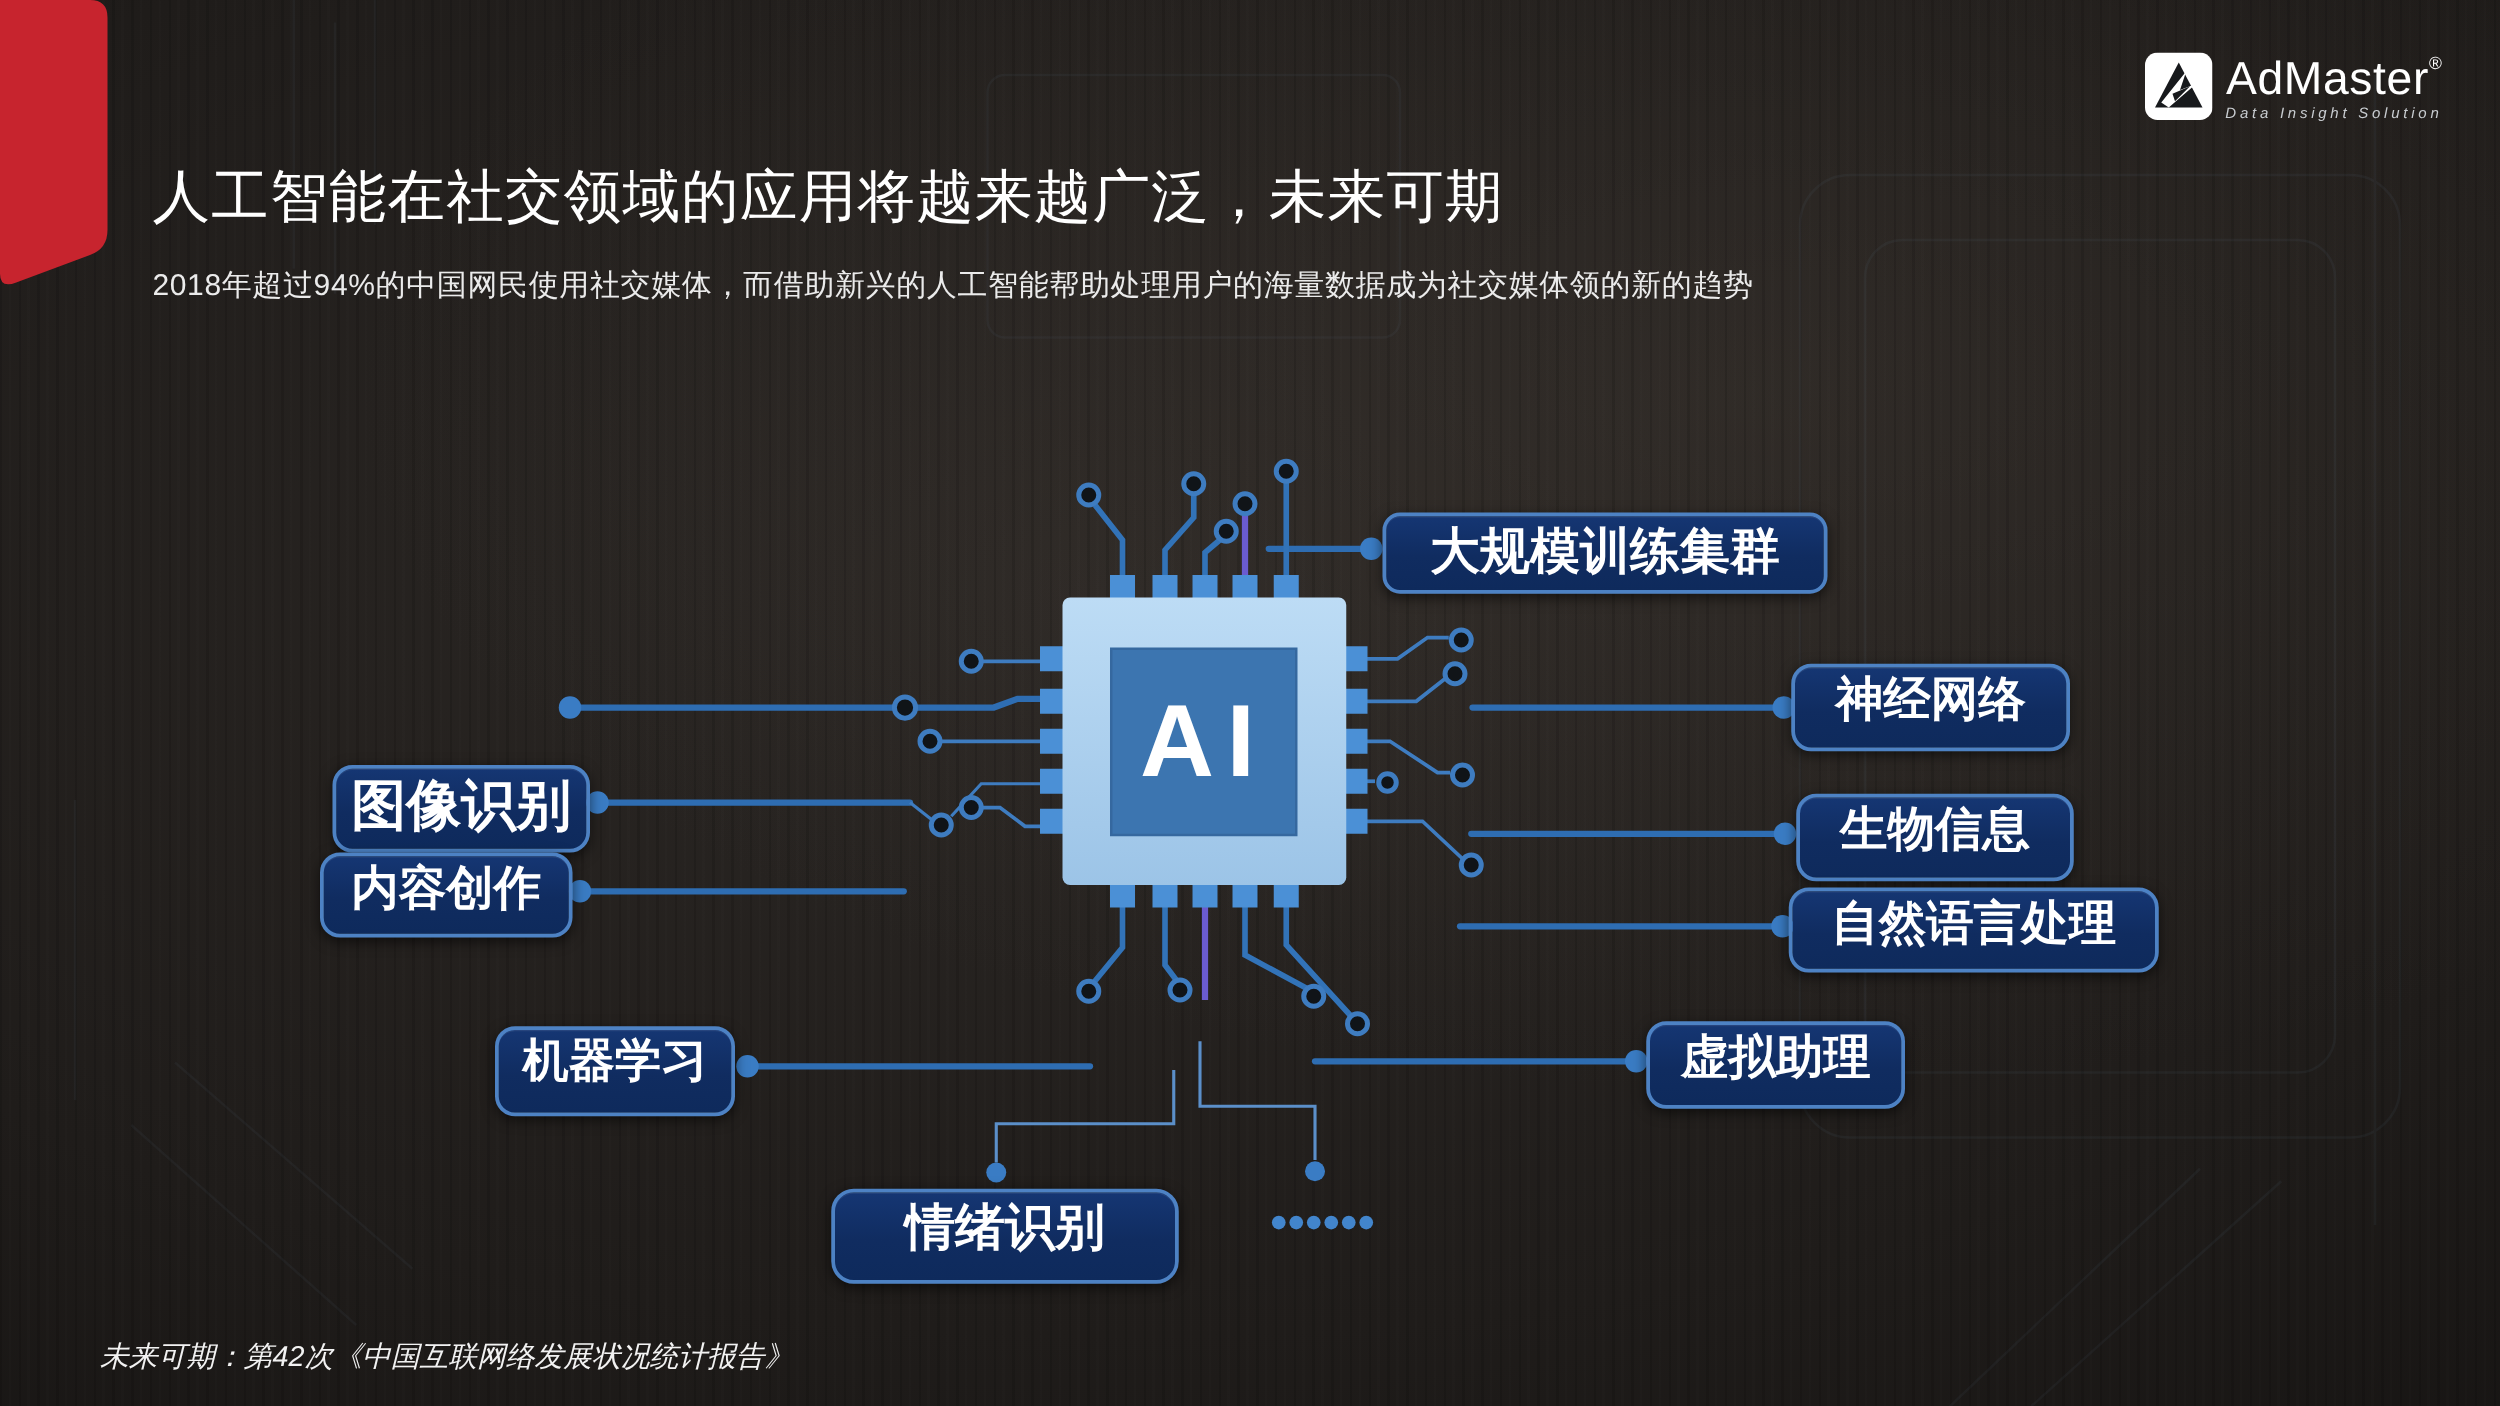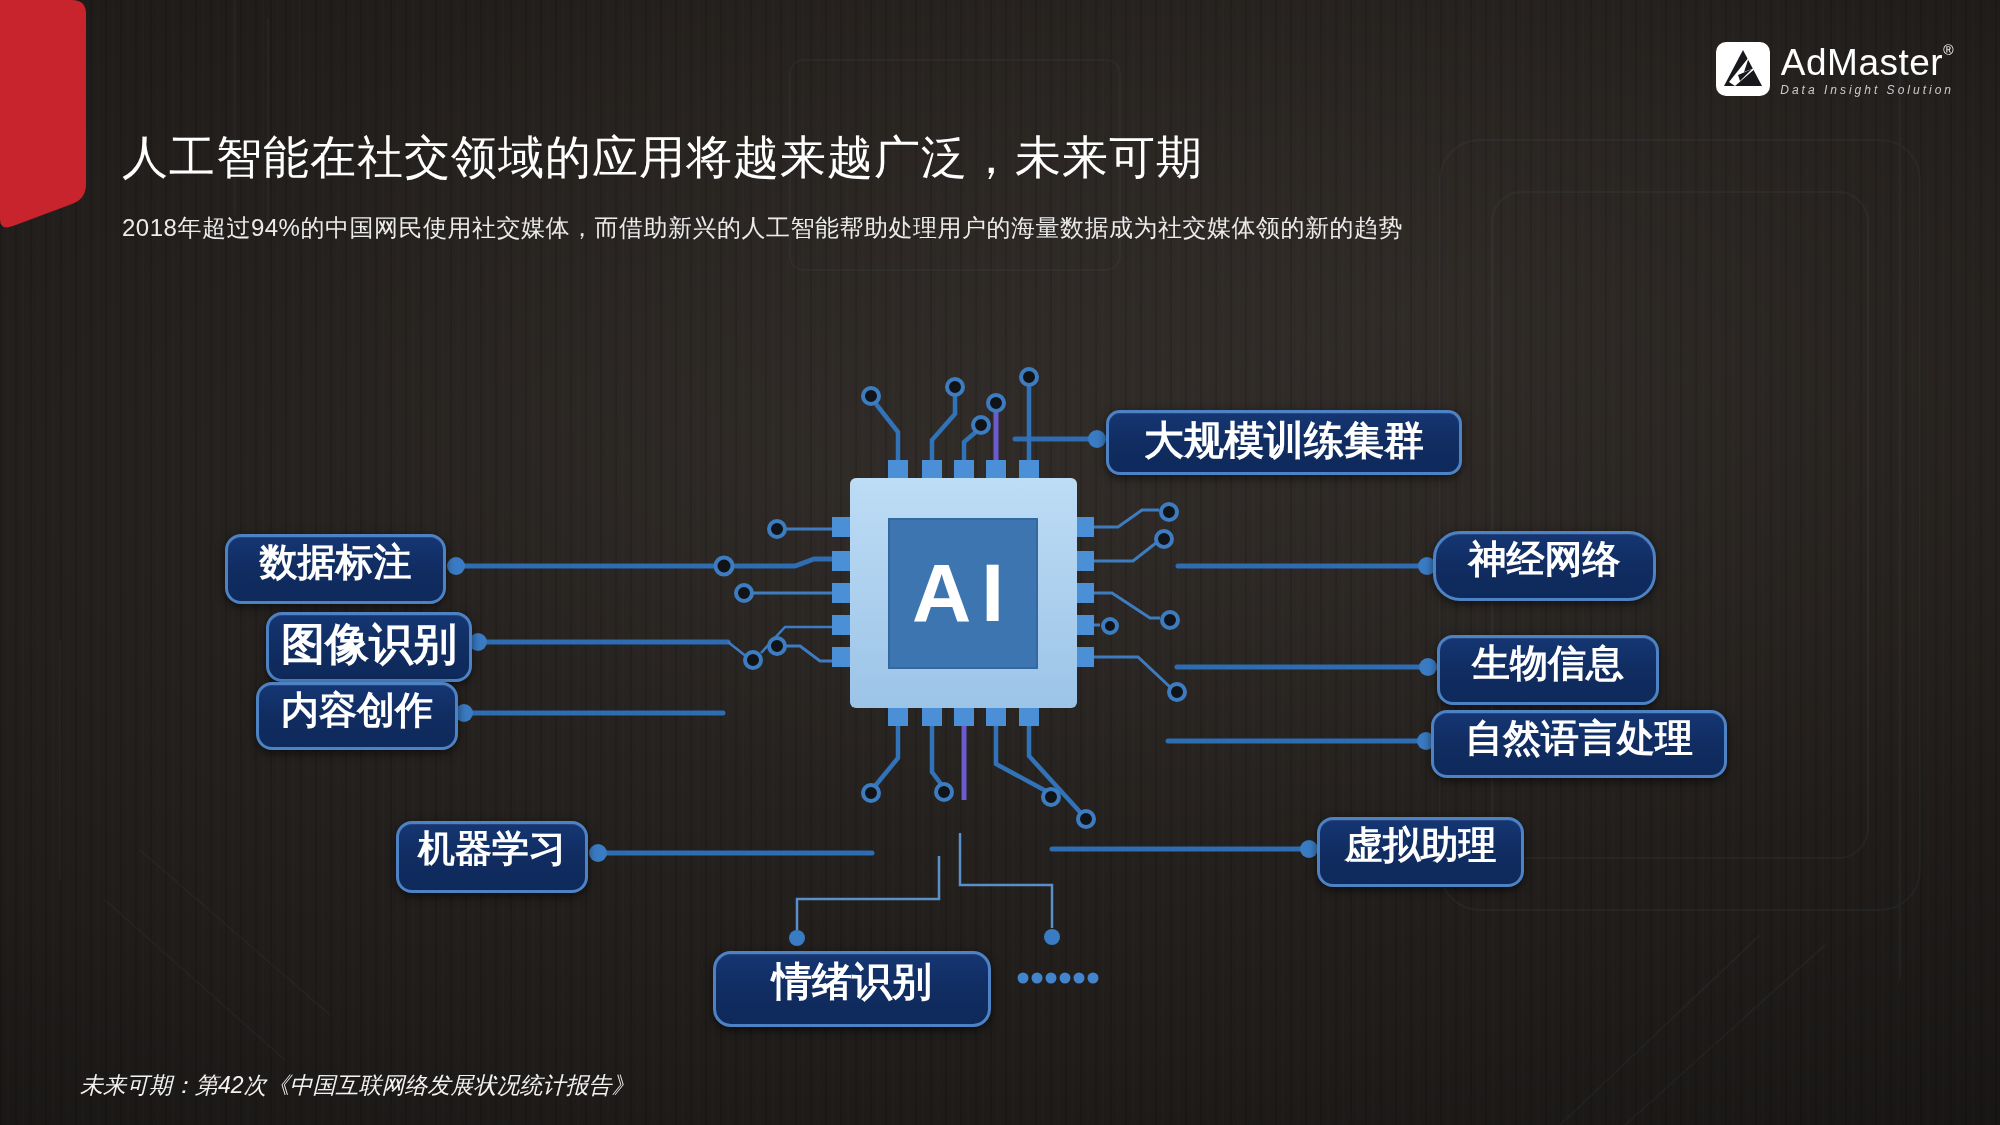--- a/index.html
+++ b/index.html
@@ -186,40 +186,37 @@
         <rect x="1074" y="583" width="20" height="20"></rect>
           <rect x="1074" y="615" width="20" height="20"></rect>
         <rect x="1074" y="647" width="20" height="20"></rect>
       </g>
       <rect x="850" y="478" width="227" height="230" rx="6" fill="url(#chipGrad)"></rect>
       <rect x="889" y="519" width="148" height="149" fill="#3c75b0" stroke="#35689f" stroke-width="2"></rect>
       <text x="963" y="621" text-anchor="middle" font-size="82" font-weight="bold" font-family="Liberation Sans, DejaVu Sans, sans-serif" letter-spacing="10" fill="#ffffff">AI</text>
     </g>
   </svg>
 
-  <div class="pill" style="left:225px;top:534px;width:215px;height:64px;font-size:38px;">
-    <span>数据标注</span>
-  </div>
   <div class="pill" style="left:266px;top:612px;width:200px;height:64px;font-size:44px;">
     <span>图像识别</span>
   </div>
   <div class="pill" style="left:256px;top:682px;width:196px;height:62px;font-size:38px;">
     <span>内容创作</span>
   </div>
   <div class="pill" style="left:396px;top:821px;width:186px;height:66px;font-size:37px;">
     <span>机器学习</span>
   </div>
-  <div class="pill" style="left:665px;top:951px;width:272px;height:70px;font-size:40px;border-radius:18px;margin-left:48px;">
+  <div class="pill" style="left:665px;top:951px;width:272px;height:70px;font-size:40px;border-radius:18px;">
     <span>情绪识别</span>
   </div>
 
   <div class="pill" style="left:1106px;top:410px;width:350px;height:59px;font-size:40px;border-radius:14px;">
     <span>大规模训练集群</span>
   </div>
-  <div class="pill" style="left:1433px;top:531px;width:217px;height:64px;font-size:38px;border-radius:27px;">
+  <div class="pill" style="left:1433px;top:531px;width:217px;height:64px;font-size:38px;">
     <span>神经网络</span>
   </div>
   <div class="pill" style="left:1437px;top:635px;width:216px;height:64px;font-size:38px;">
     <span>生物信息</span>
   </div>
   <div class="pill" style="left:1431px;top:710px;width:290px;height:62px;font-size:38px;">
     <span>自然语言处理</span>
   </div>
   <div class="pill" style="left:1317px;top:817px;width:201px;height:64px;font-size:38px;">
     <span>虚拟助理</span>

